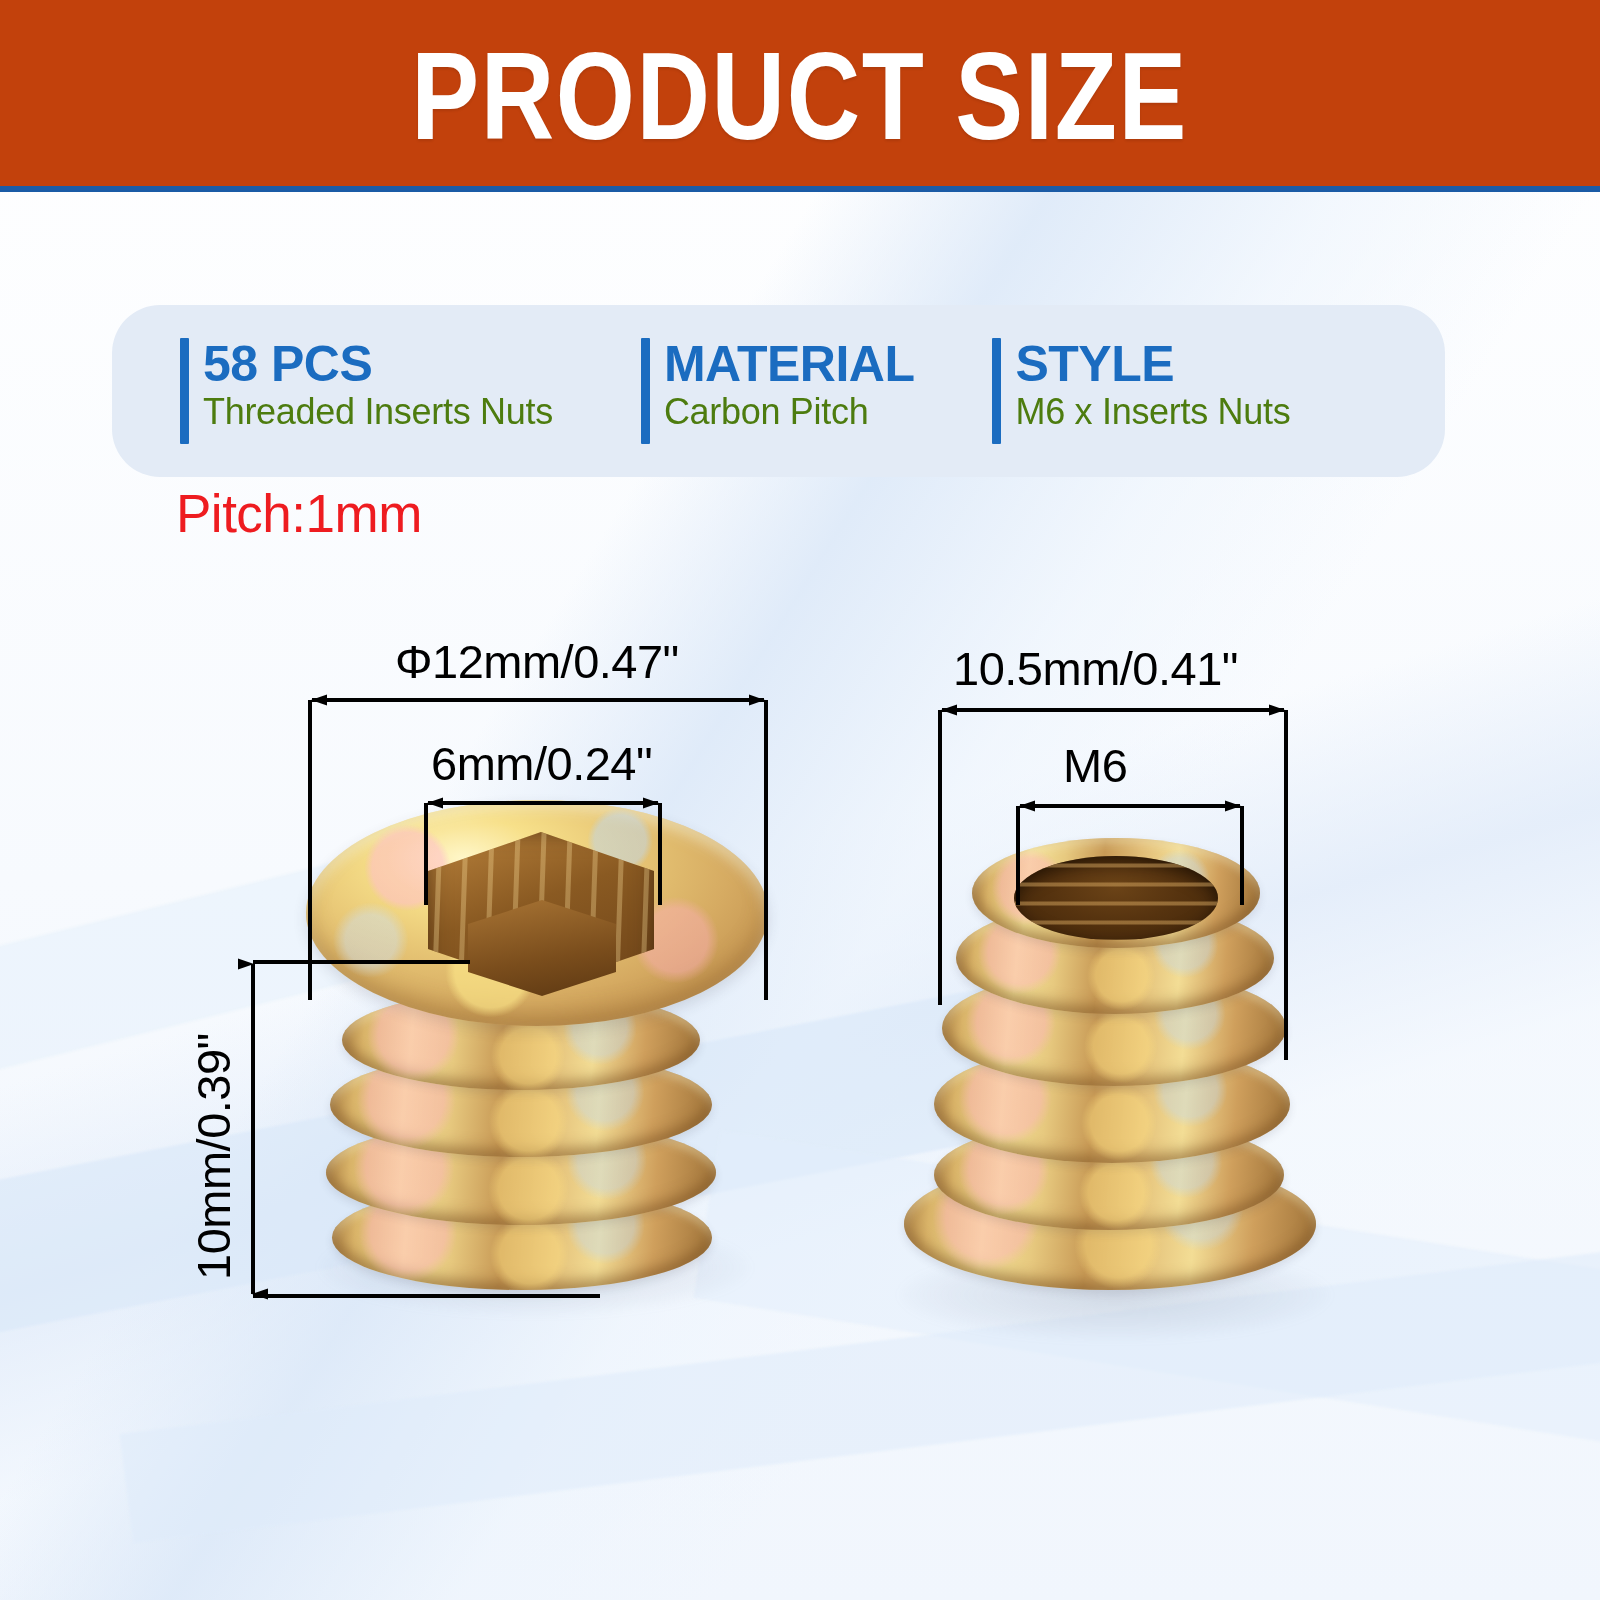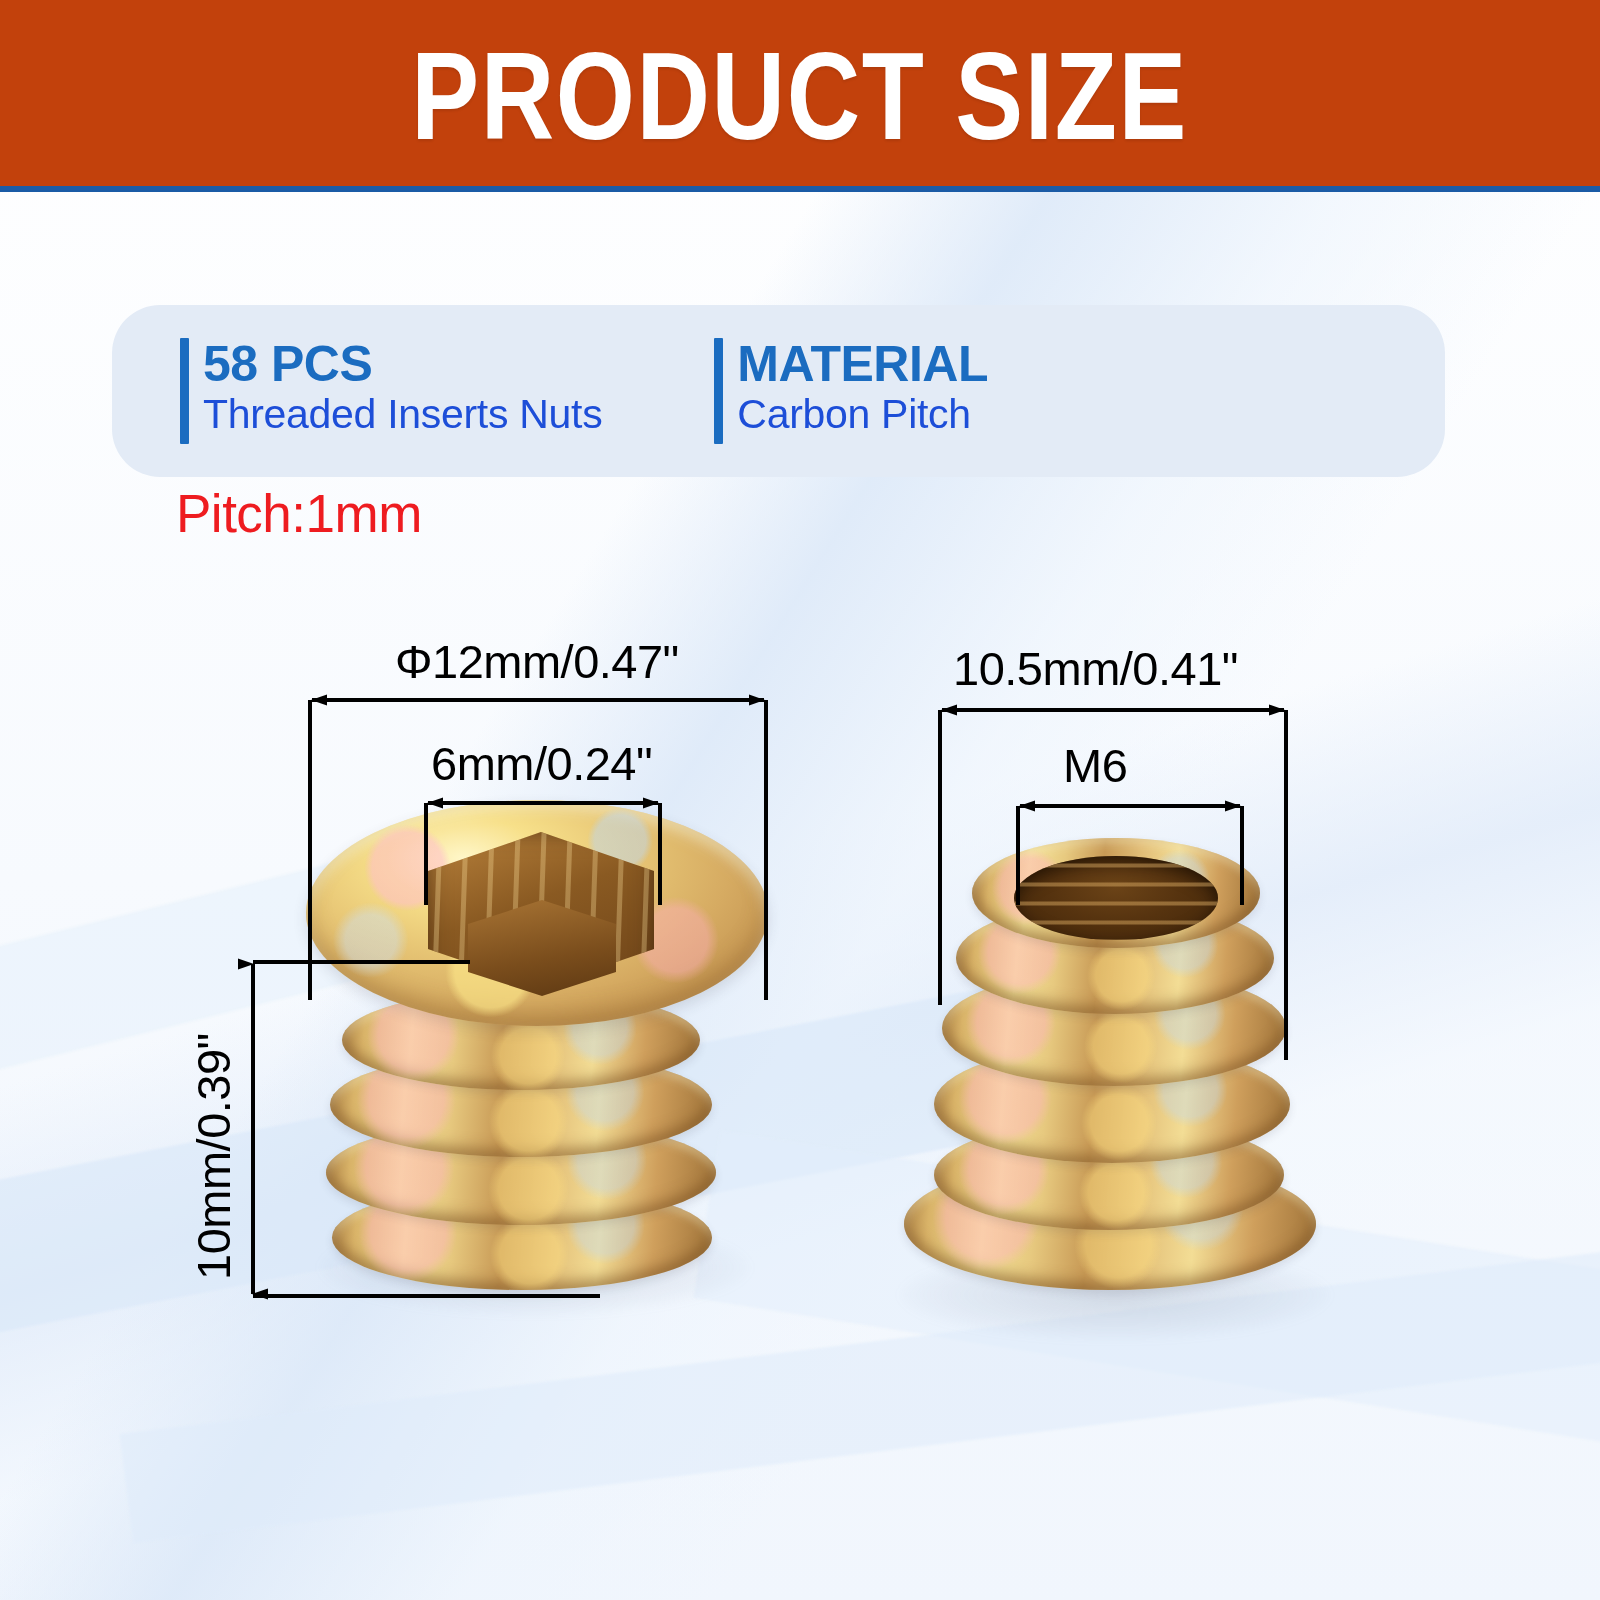--- a/index.html
+++ b/index.html
@@ -96,41 +96,41 @@
     border-radius: 48px;
     display: flex;
     align-items: center;
   }
   .spec-item {
     display: flex;
     align-items: stretch;
     height: 106px;
   }
   .spec-item.i0 { margin-left: 68px; }
-  .spec-item.i1 { margin-left: 112px; }
+  .spec-item.i1 { margin-left: 88px; }
   .spec-item.i2 { margin-left: 78px; }
   .spec-bar {
     width: 9px;
     background: #1b6cc0;
     flex: 0 0 9px;
     margin-right: 14px;
     border-radius: 1px;
   }
   .spec-text { display: flex; flex-direction: column; justify-content: flex-start; }
   .spec-title {
     color: #1b6cc0;
     font-weight: bold;
     font-size: 50px;
     line-height: 1.04;
     letter-spacing: -0.5px;
     white-space: nowrap;
   }
   .spec-sub {
-    color: #1d4ed8;
-    font-size: 41px;
+    color: #4d7c0f;
+    font-size: 36px;
     line-height: 1.12;
     letter-spacing: -0.3px;
     white-space: nowrap;
     margin-top: 2px;
   }
 
   
   #pitch {
     position: absolute;
     left: 176px;
@@ -280,20 +280,27 @@
     </div>
 
     <div class="spec-item i1">
       <div class="spec-bar"></div>
       <div class="spec-text">
         <div class="spec-title">MATERIAL</div>
         <div class="spec-sub">Carbon Pitch</div>
       </div>
     </div>
 
+    <div class="spec-item i2">
+      <div class="spec-bar"></div>
+      <div class="spec-text">
+        <div class="spec-title">STYLE</div>
+        <div class="spec-sub">M6 x Inserts Nuts</div>
+      </div>
+    </div>
 
   </div>
 
   <div id="pitch">Pitch:1mm</div>
 
   <div id="stage">
 
     <div class="nut" style="left:300px; top:250px; width:500px; height:520px;">
 
       <div class="shadow-ellipse" style="left:20px; top:430px; width:430px; height:95px;"></div>

